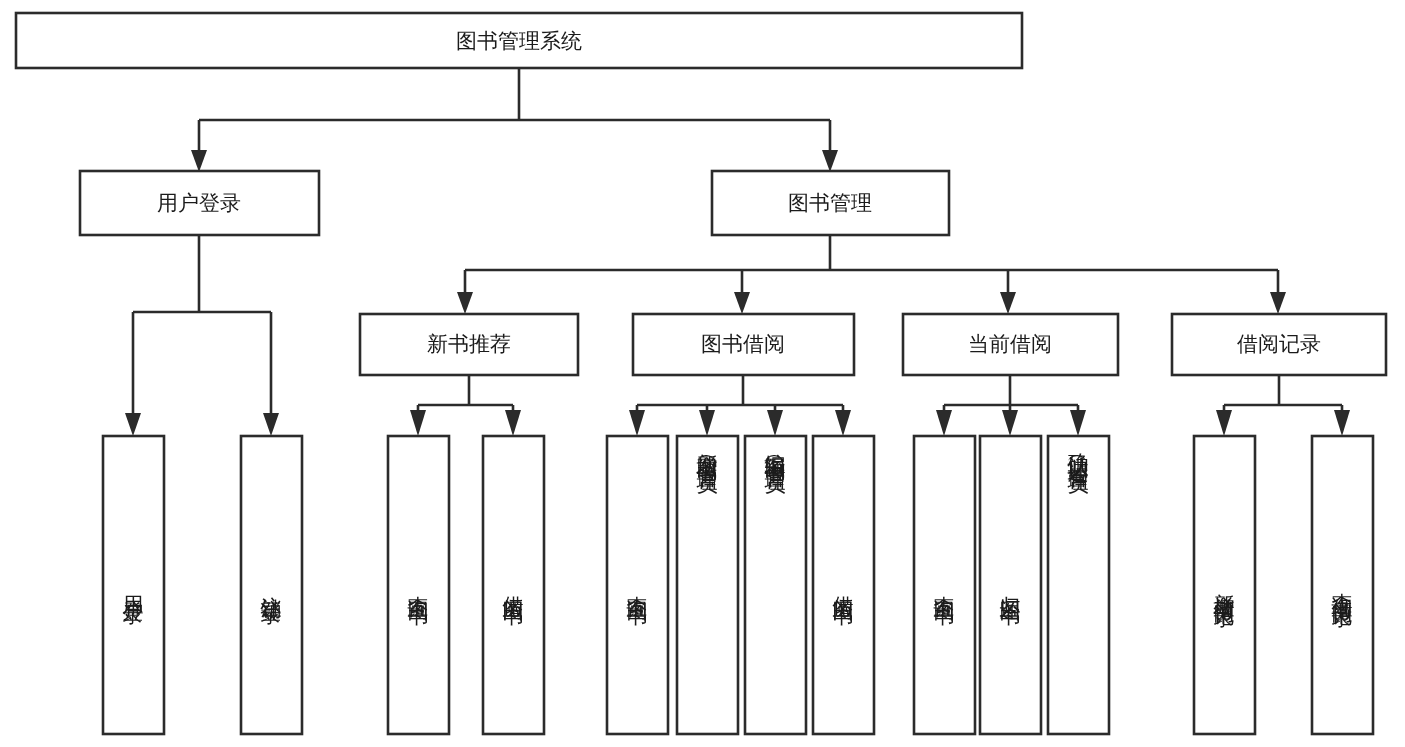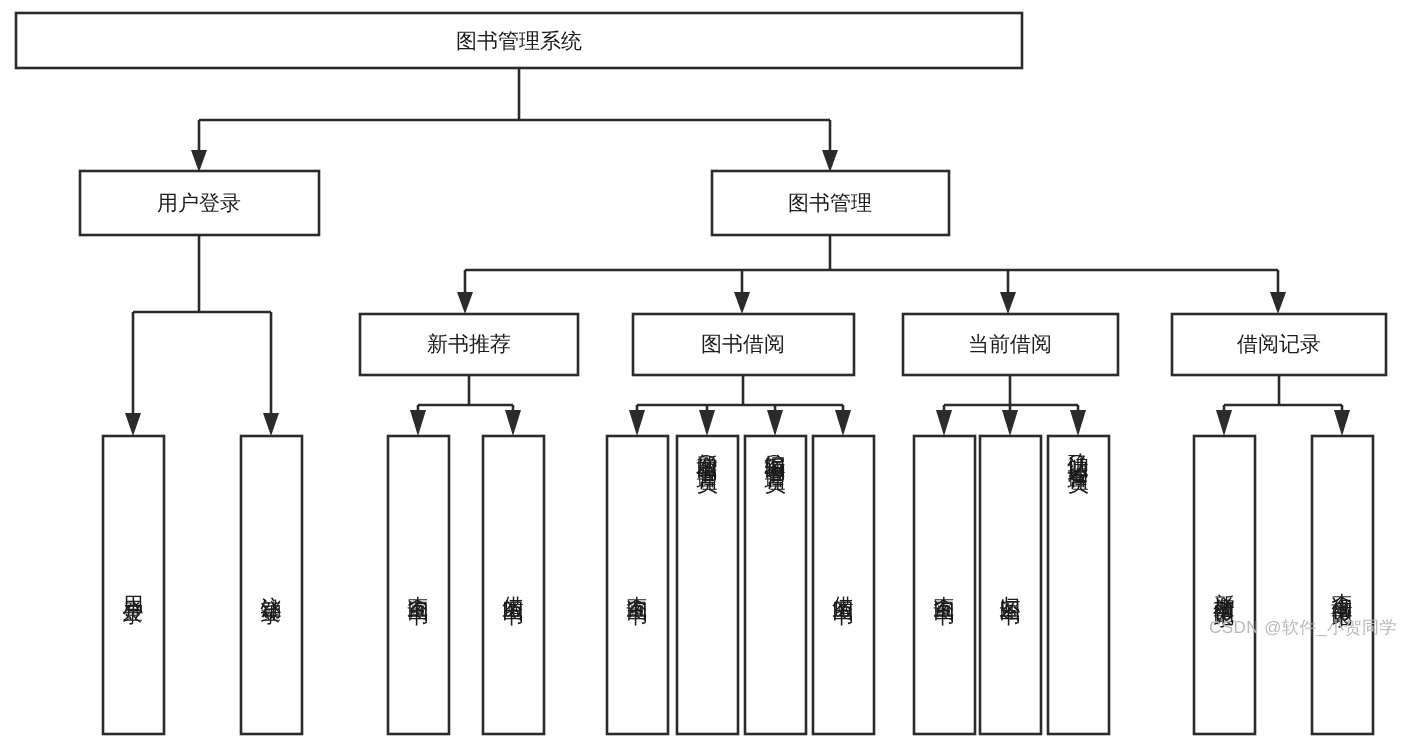--- a/index.html
+++ b/index.html
@@ -236,15 +236,14 @@
   </div>
 
   <div class="vert-text-wrap" style="left:1194px; top:436px; width:61px; height:298px;">
     <span class="vert-text">新增借阅记录</span>
   </div>
 
   <div class="vert-text-wrap" style="left:1312px; top:436px; width:61px; height:298px;">
     <span class="vert-text">查询借阅记录</span>
   </div>
 
-  <div class="watermark">CSDN @软件_小贺同学</div>
 
 </div>
 
 </body></html>

